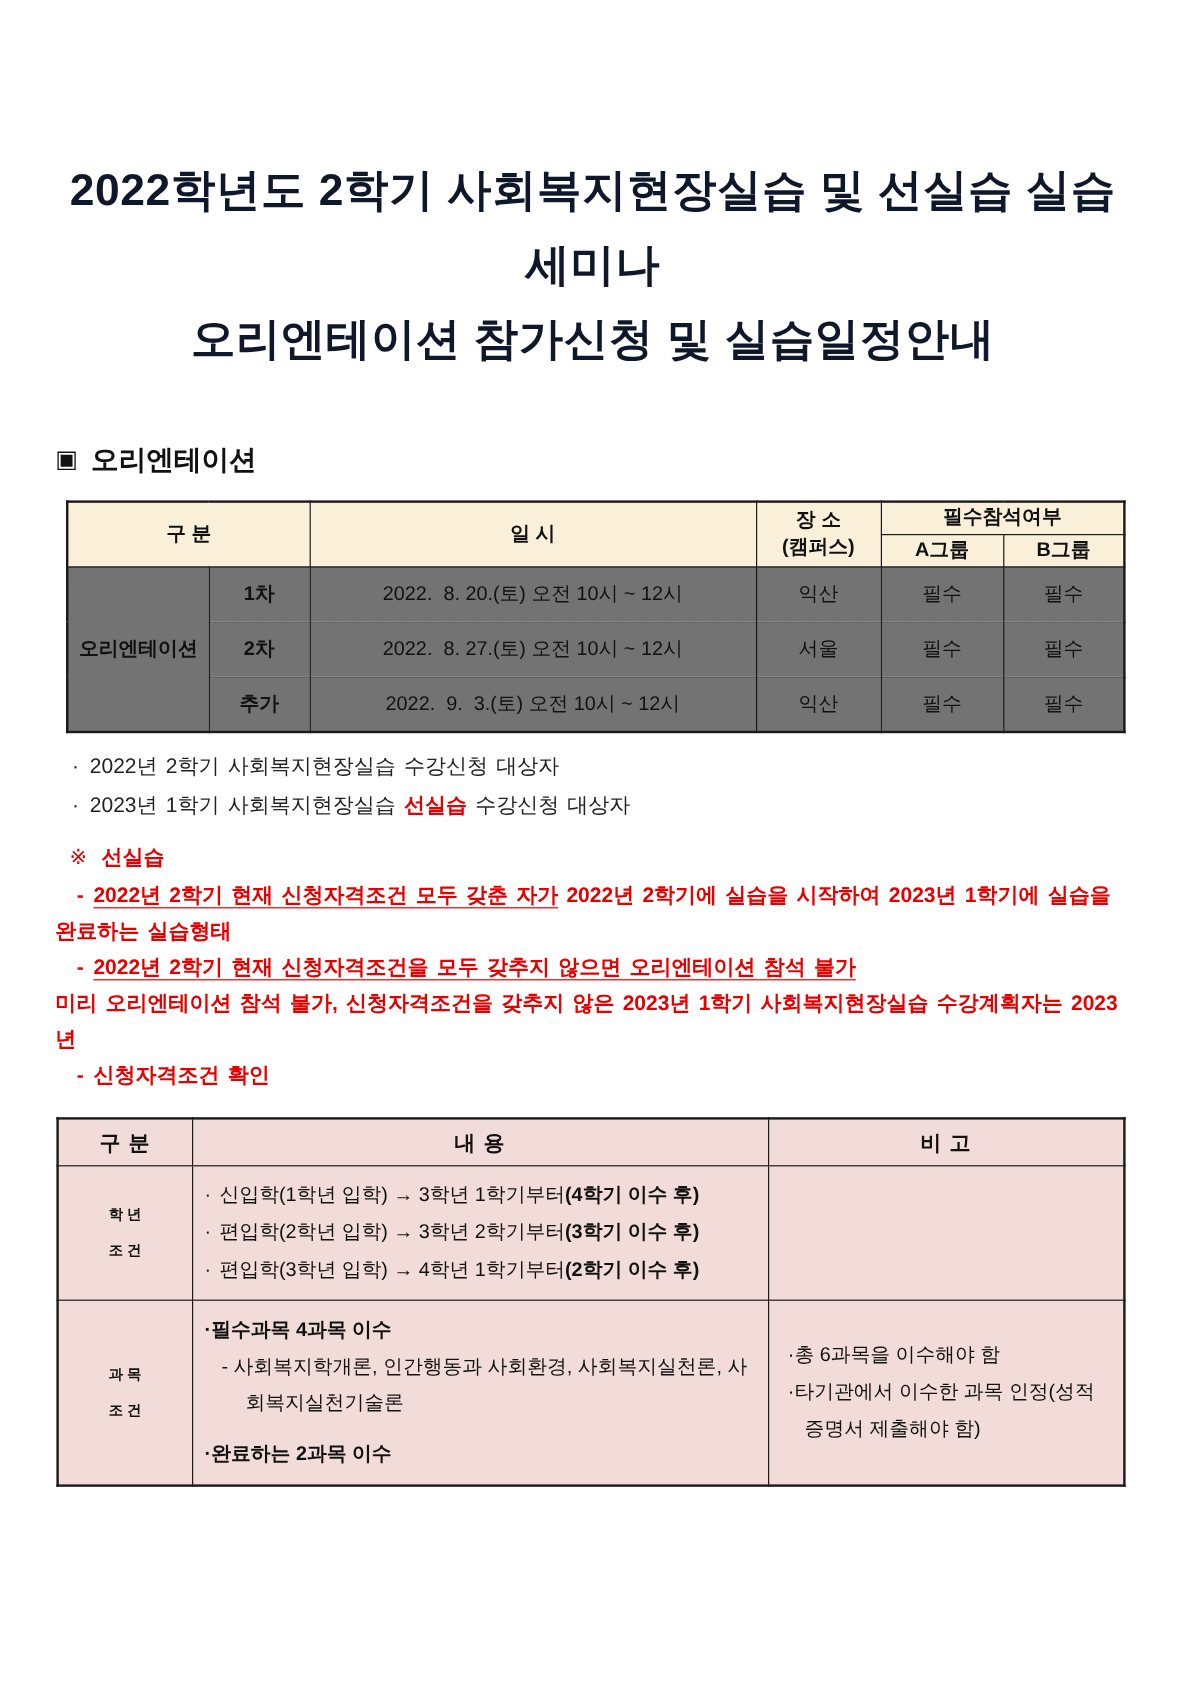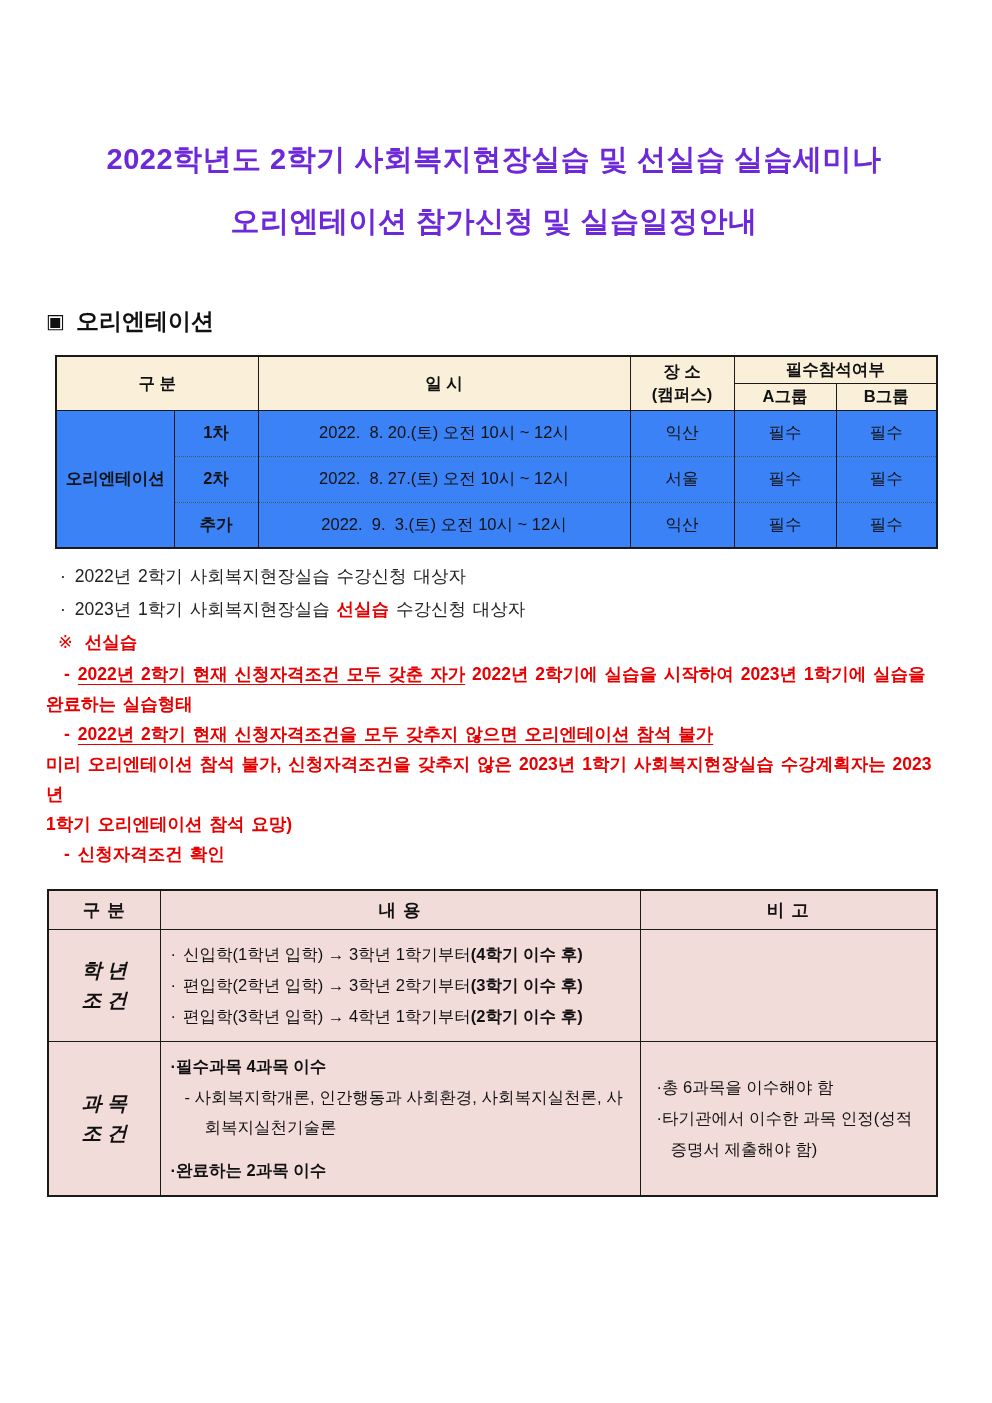--- a/index.html
+++ b/index.html
@@ -6,67 +6,67 @@
   html, body { background:#ffffff; }
   body {
     width:992px; height:1403px; margin:0 auto; position:relative;
     font-family:"Liberation Sans","DejaVu Sans",sans-serif;
     color:#111111; overflow:hidden;
   }
   .page { padding:128px 50px 0 46px; }
 
   
   .doc-title {
-    text-align:center; font-weight:700; font-size:29px;
-    line-height:62px; letter-spacing:0.5px; color:#6d28d9;
+    text-align:center; font-weight:700; font-size:37px;
+    line-height:62px; letter-spacing:0.5px; color:#0f172a;
   }
 
   
   .sec-head { margin-top:54px; font-size:23px; font-weight:700; display:flex; align-items:center; }
   .sec-head .marker { font-size:20px; margin-right:11px; position:relative; top:-1px; }
 
   
   table { border-collapse:collapse; table-layout:fixed; }
   .t1 {
     margin:18px 0 0 9px; width:881px;
     border:2px solid #1a1a1a; font-size:16.5px;
   }
   .t1 th {
     background:#faf0da; font-weight:700; text-align:center;
     border:1px solid #1a1a1a; height:27px; padding:0; line-height:23px;
   }
   .t1 td {
     border-left:1px solid #1a1a1a; border-right:1px solid #1a1a1a;
     border-top:0 solid transparent; border-bottom:0 solid transparent;
-    text-align:center; height:46px; padding:0; background:#3b82f6;
+    text-align:center; height:46px; padding:0; background:#737373;
   }
   .t1 tr.dotted td { border-top:1px dotted #555555; }
   .t1 .rowlabel, .t1 .round { font-weight:700; }
   .t1 .date { white-space:pre-wrap; }
 
   
   .sec1-head { margin-top:42px; font-size:21px; font-weight:700; letter-spacing:0.5px; }
   .body-block { margin-top:11px; font-size:17.5px; word-spacing:2px; }
   .bullet-line { padding-left:14px; line-height:33px; color:#222222; }
   .dot { margin-right:9px; }
   .red { color:#e60000; }
   .bold { font-weight:700; }
   .red-line { color:#e60000; font-weight:700; line-height:30px; }
-  .note-line { padding-left:12px; line-height:33px; }
+  .note-line { padding-left:12px; line-height:33px;margin-top:10px; }
   .note-line .nmark { margin-right:12px; font-weight:400; }
   .dash-line { padding-left:18px; }
   .dash { margin-right:8px; }
   .paren1 { padding-left:12px; }
   .ul { text-decoration:underline; text-underline-offset:4px; text-decoration-thickness:1px; }
 
   
   .t2 { margin:20px 0 0 1px; width:889px; border:2px solid #1a1a1a; }
   .t2 th, .t2 td { background:#f2dcda; border:1px solid #1a1a1a; }
   .t2 th { height:39px; font-size:17.5px; font-weight:700; text-align:center; letter-spacing:1px; }
-  .t2 .lbl { text-align:center; font-weight:700; font-size:20px; line-height:30px;font-style:italic; }
+  .t2 .lbl { text-align:center; font-weight:700; font-size:12px; line-height:30px; }
   .t2 .content { padding:9px 8px 9px 10px; font-size:16.5px; line-height:31px; vertical-align:middle; }
   .item .ditem-dot { margin-right:7px; }
   .subj-title { font-weight:700; }
   .subj-detail { padding-left:34px; text-indent:-20px; line-height:30px; }
   .gap-top { margin-top:13px; }
   .bigo-cell { padding:8px 10px 8px 8px; font-size:16.5px; line-height:31px; vertical-align:middle; }
   .bigo-item { padding-left:22px; text-indent:-14px; }
 </style>
 </head>
 <body>
@@ -149,21 +149,20 @@
     <div class="red-line dash-line">
       <span class="dash">-</span><span class="ul">2022년 2학기 현재 신청자격조건 모두 갖춘 자가</span><span> 2022년 2학기에 실습을 시작하여 2023년 1학기에 실습을</span>
     </div>
     <div class="red-line">완료하는 실습형태</div>
 
     <div class="red-line dash-line">
       <span class="dash">-</span><span class="ul">2022년 2학기 현재 신청자격조건을 모두 갖추지 않으면 오리엔테이션 참석 불가</span>
     </div>
 
     <div class="red-line">미리 오리엔테이션 참석 불가, 신청자격조건을 갖추지 않은 2023년 1학기 사회복지현장실습 수강계획자는 2023년</div>
-    <div class="red-line">1학기 오리엔테이션 참석 요망)</div>
 
     <div class="red-line dash-line">
       <span class="dash">-</span><span>신청자격조건 확인</span>
     </div>
   </div>
 
   <table class="t2">
     <colgroup>
       <col style="width:112px">
         <col style="width:480px">

